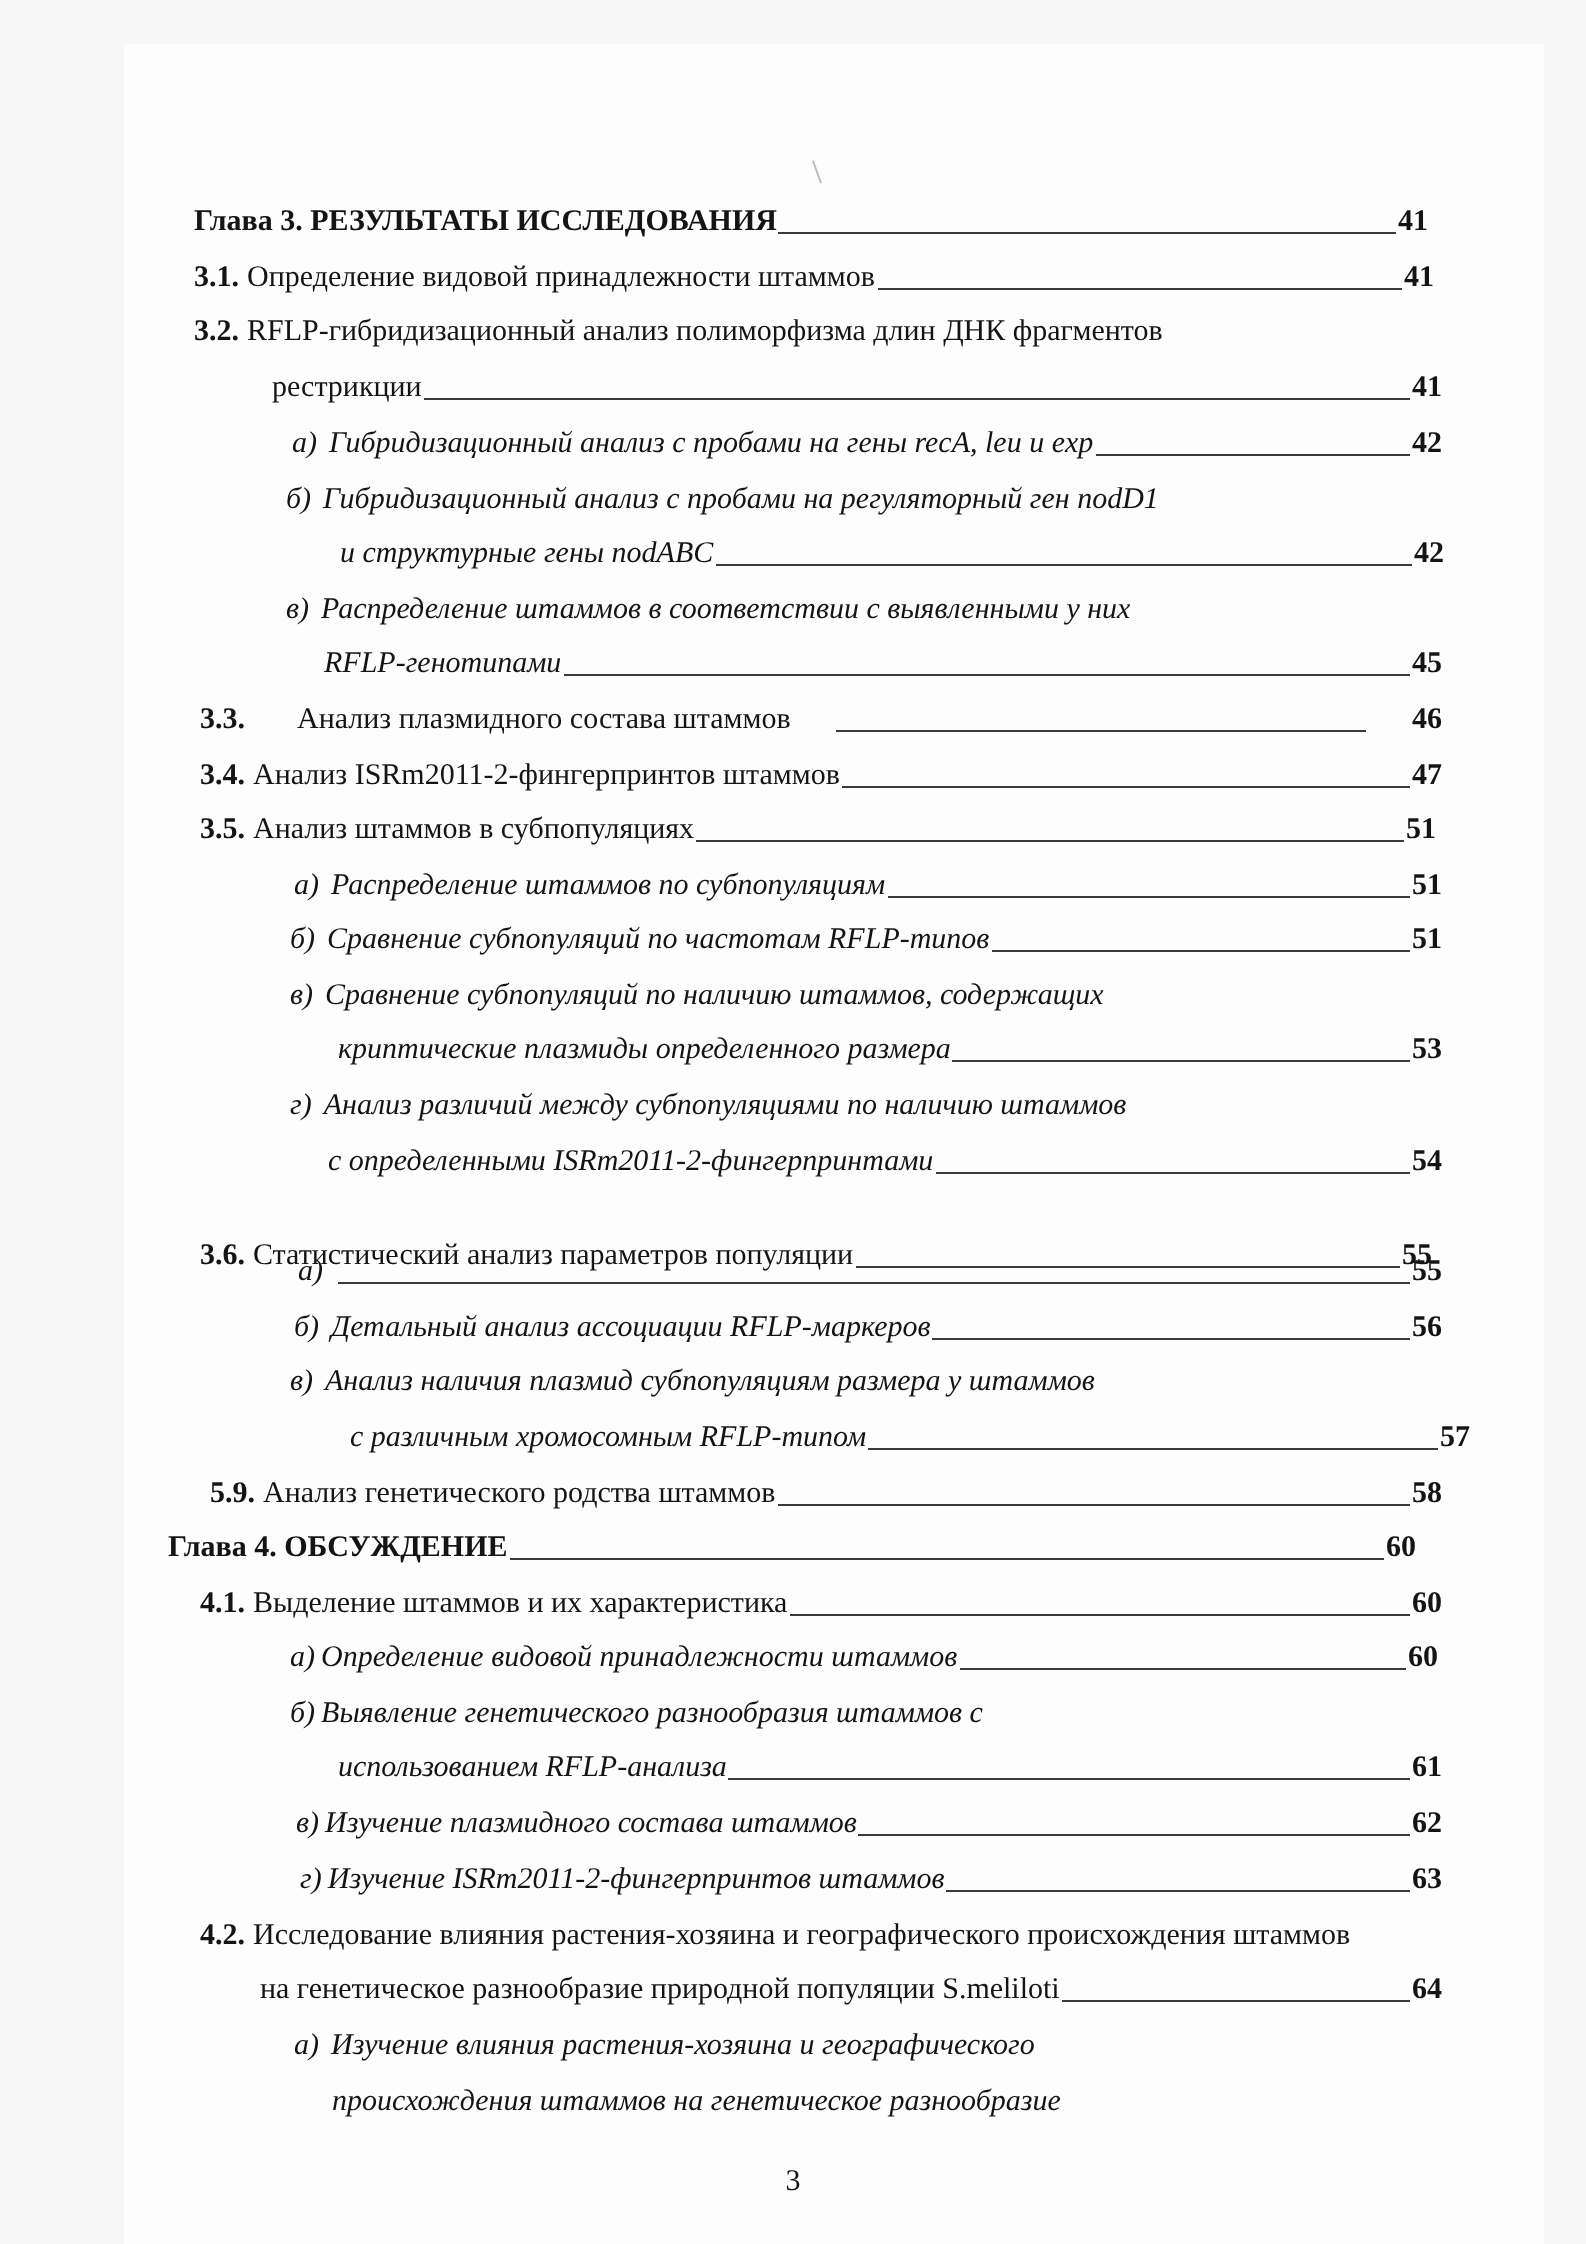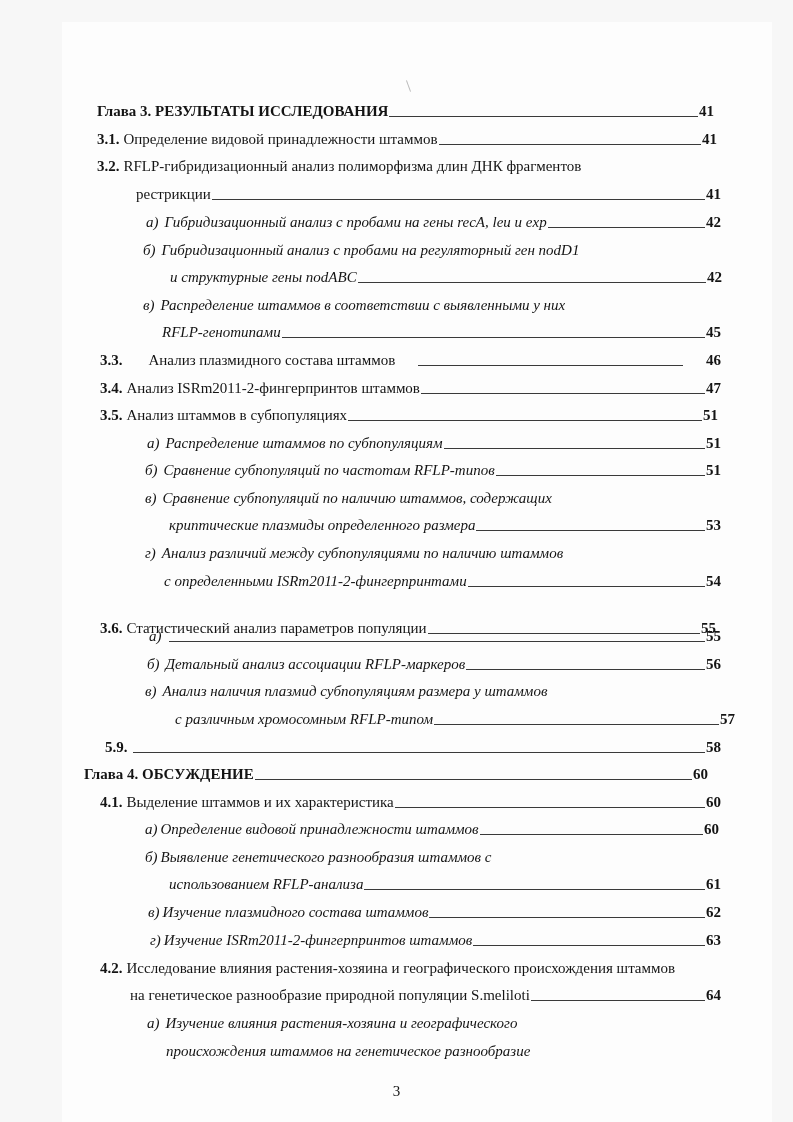--- a/index.html
+++ b/index.html
@@ -182,20 +182,21 @@
     <span class="title italic">Анализ наличия плазмид субпопуляциям размера у штаммов</span>
   </div>
   <div class="row" style="left:161px;top:710px;width:560px;margin-left:14px;">
     <span class="title italic">с различным хромосомным RFLP-типом</span>
     <span class="leader"></span>
     <span class="page-num">57</span>
   </div>
 
   <div class="row" style="left:105px;top:738px;width:616px;">
     <span class="num">5.9.</span>
+    <span class="title">Анализ генетического родства штаммов</span>
     <span class="leader"></span>
     <span class="page-num">58</span>
   </div>
 
   <div class="row" style="left:84px;top:765px;width:624px;">
     <span class="title bold">Глава 4. ОБСУЖДЕНИЕ</span>
     <span class="leader"></span>
     <span class="page-num">60</span>
   </div>
 

